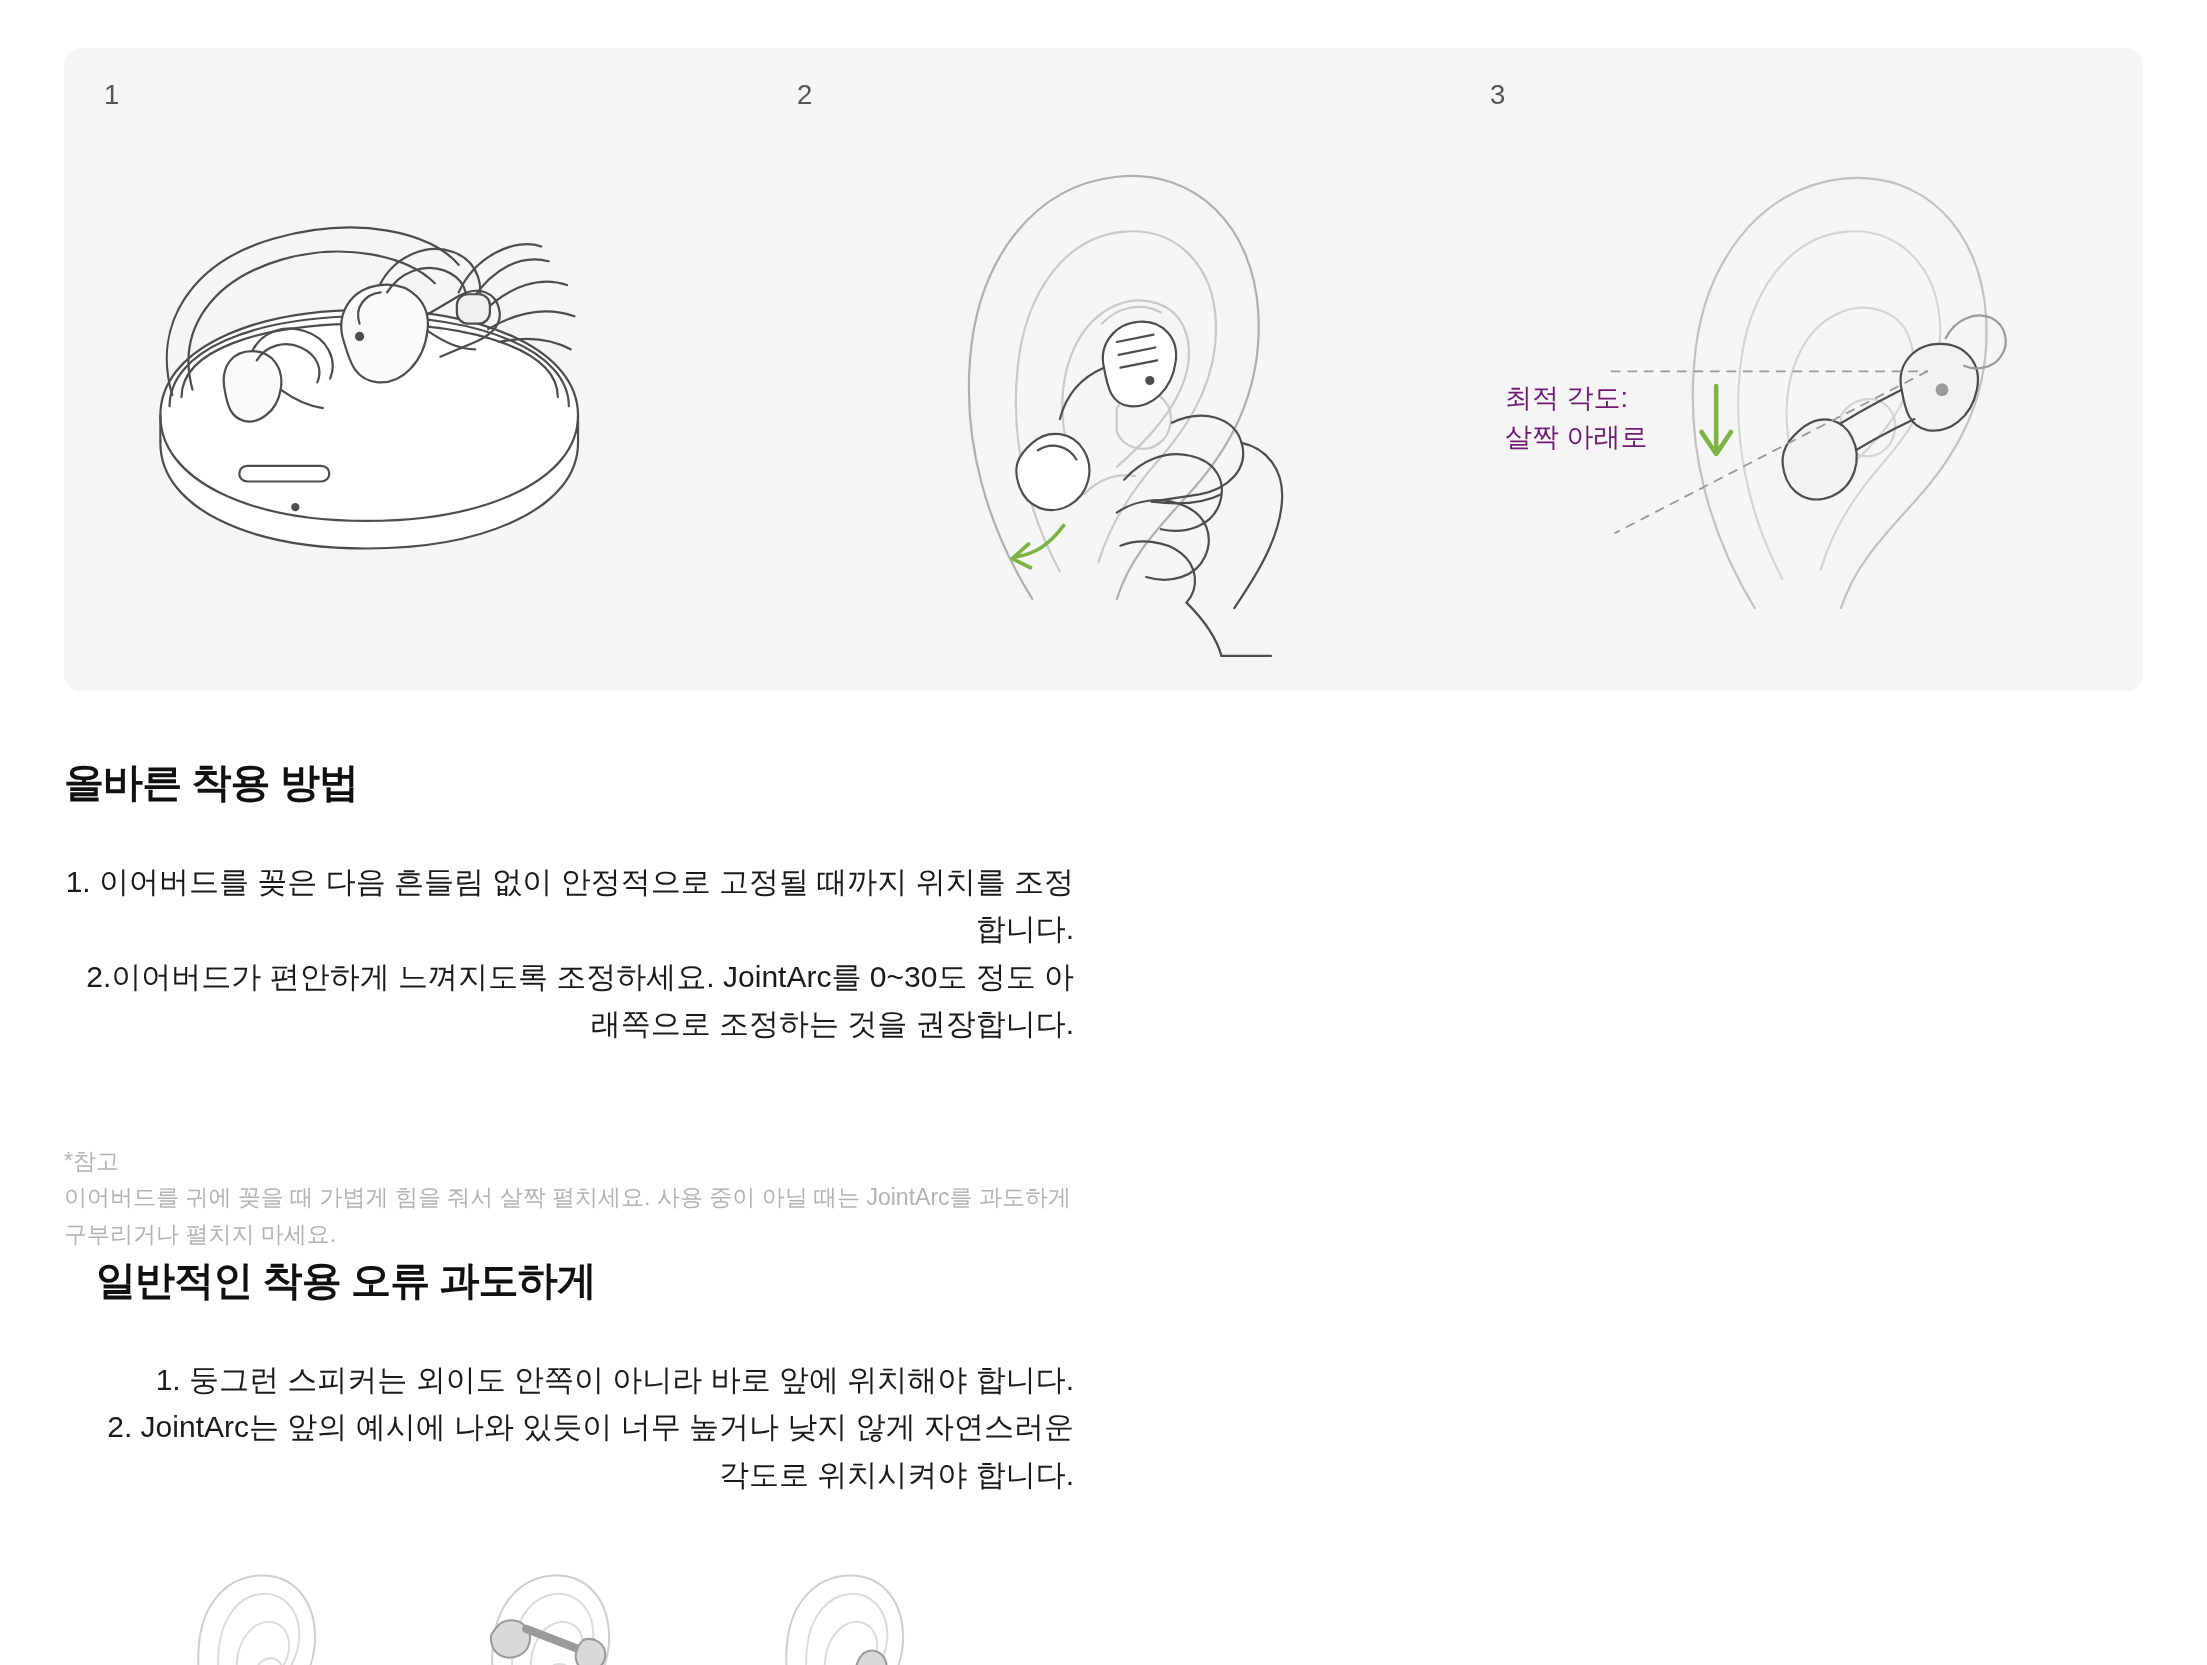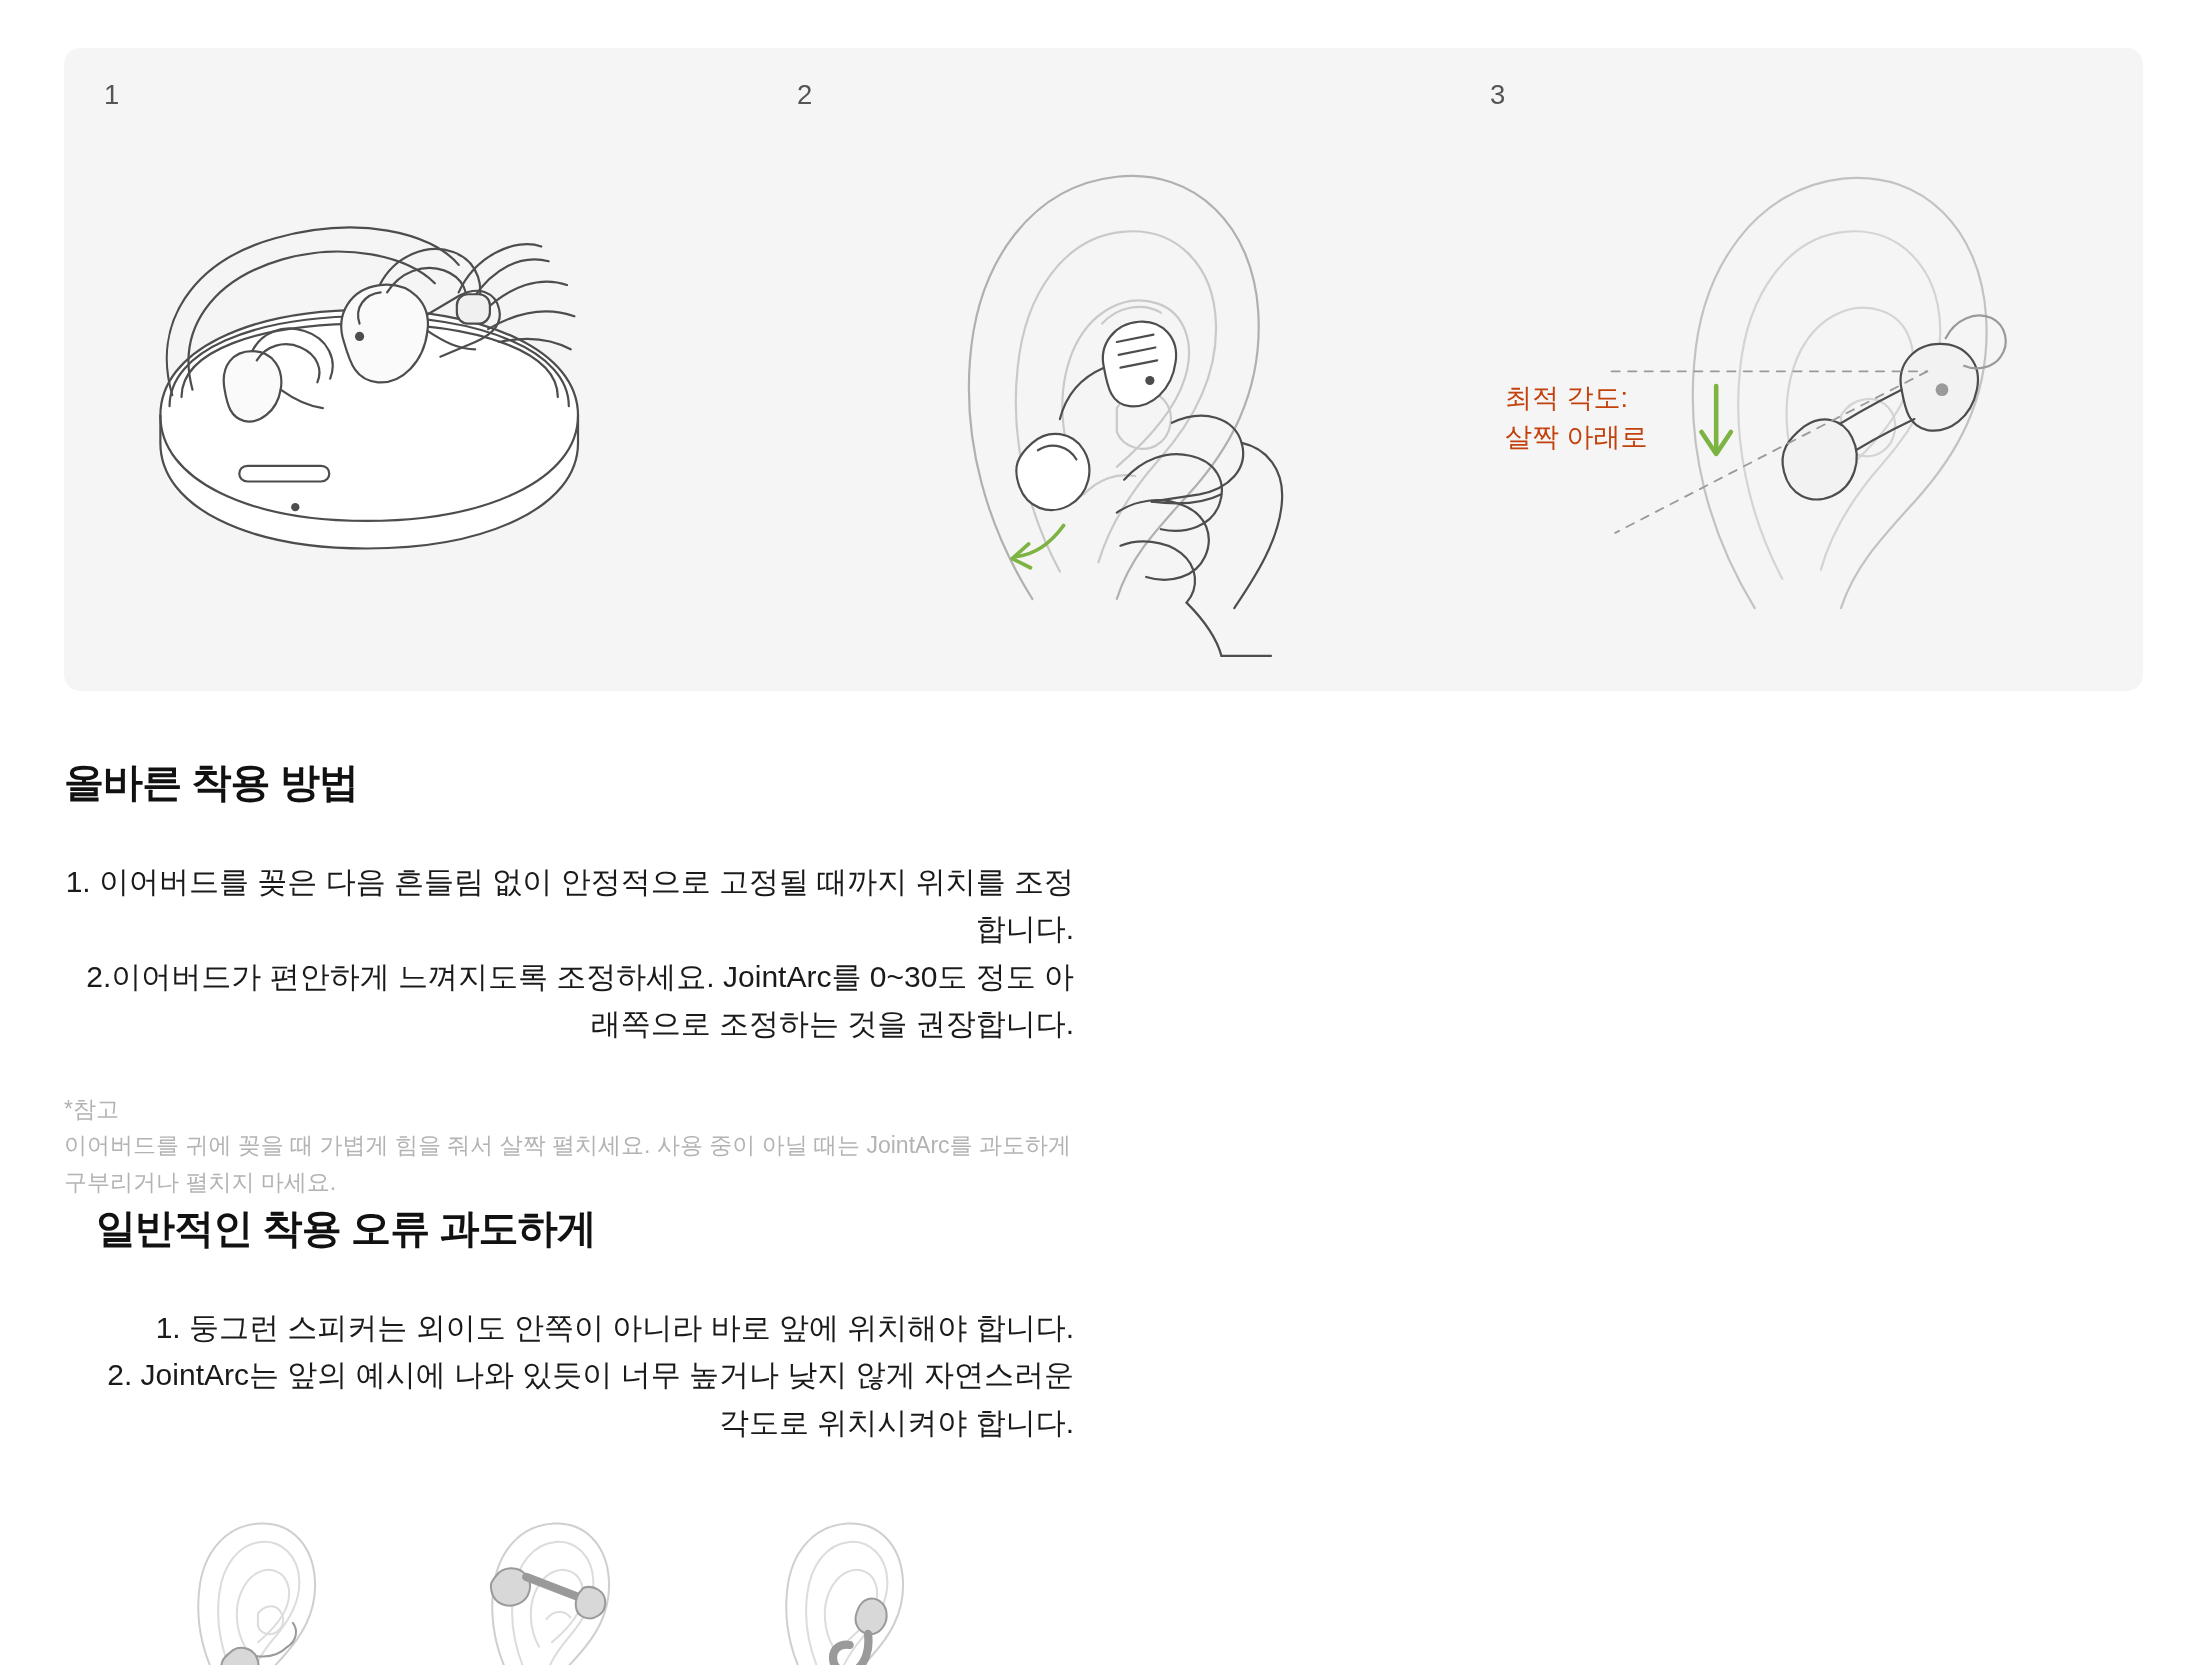--- a/index.html
+++ b/index.html
@@ -60,21 +60,21 @@
     width: 100%;
     height: 100%;
     display: block;
   }
   .angle-note {
     position: absolute;
     left: 55px;
     top: 331px;
     font-size: 27px;
     line-height: 1.45;
-    color: #c2410c;
+    color: #701a75;
     white-space: pre-line;
   }
 
   
   .columns {
     display: flex;
     gap: 0px;
     margin-top: 64px;
     flex-direction: column;
   }
@@ -95,21 +95,21 @@
   }
   .col-body {
     font-size: 30px;
     line-height: 1.58;
     color: #1a1a1a;
     white-space: pre-line;
     max-width: 1010px;
     text-align: right;
   }
   .note {
-    margin-top: 43px;
+    margin-top: 95px;
     font-size: 23px;
     line-height: 1.6;
     color: #b3b3b3;
     white-space: pre-line;
     max-width: 1019px;
   }
 
   
   .wrong-row {
     display: flex;

